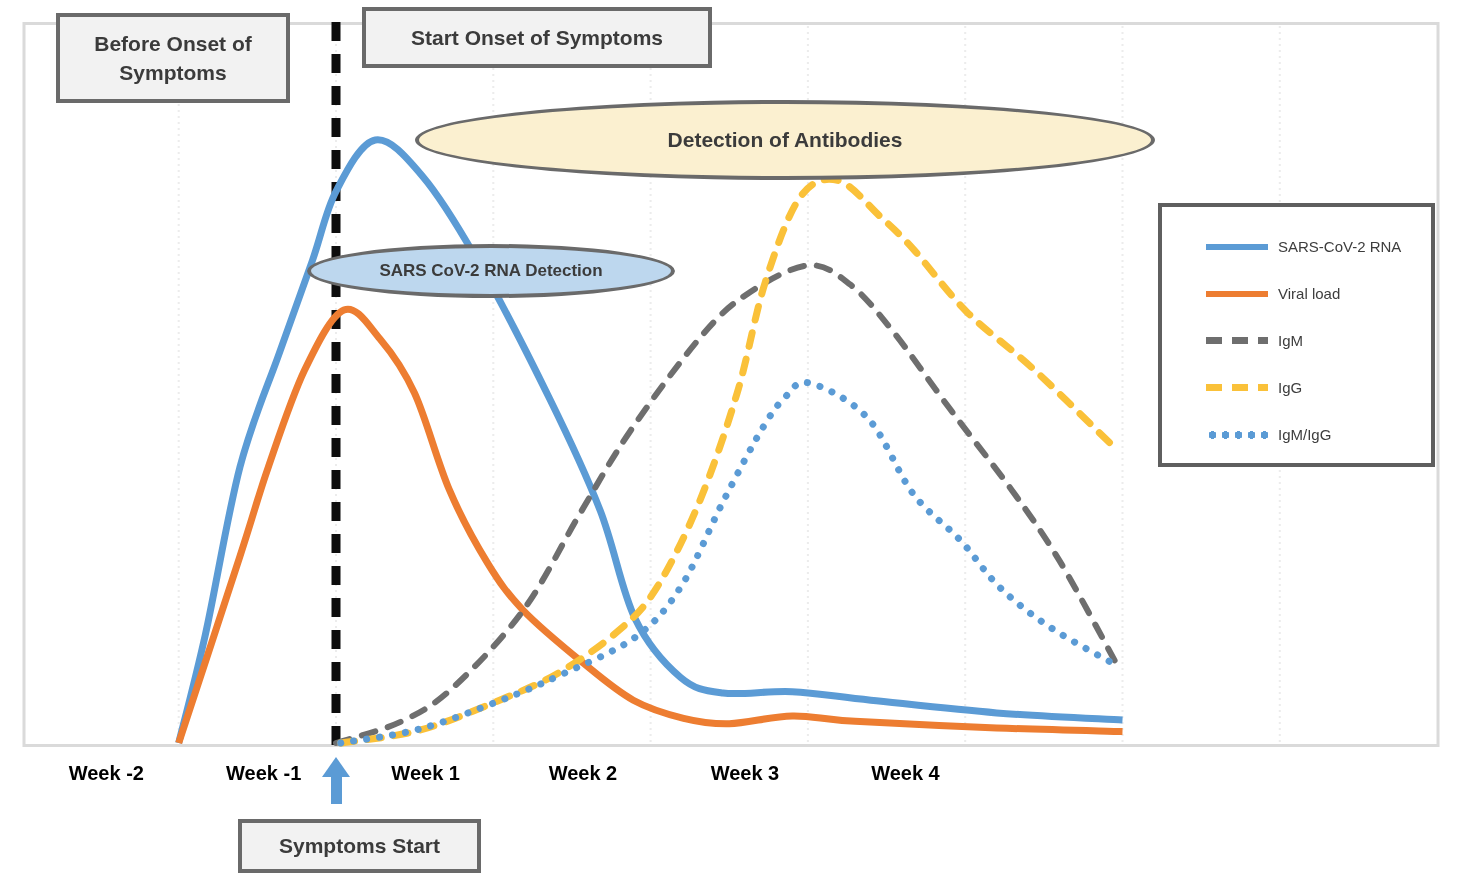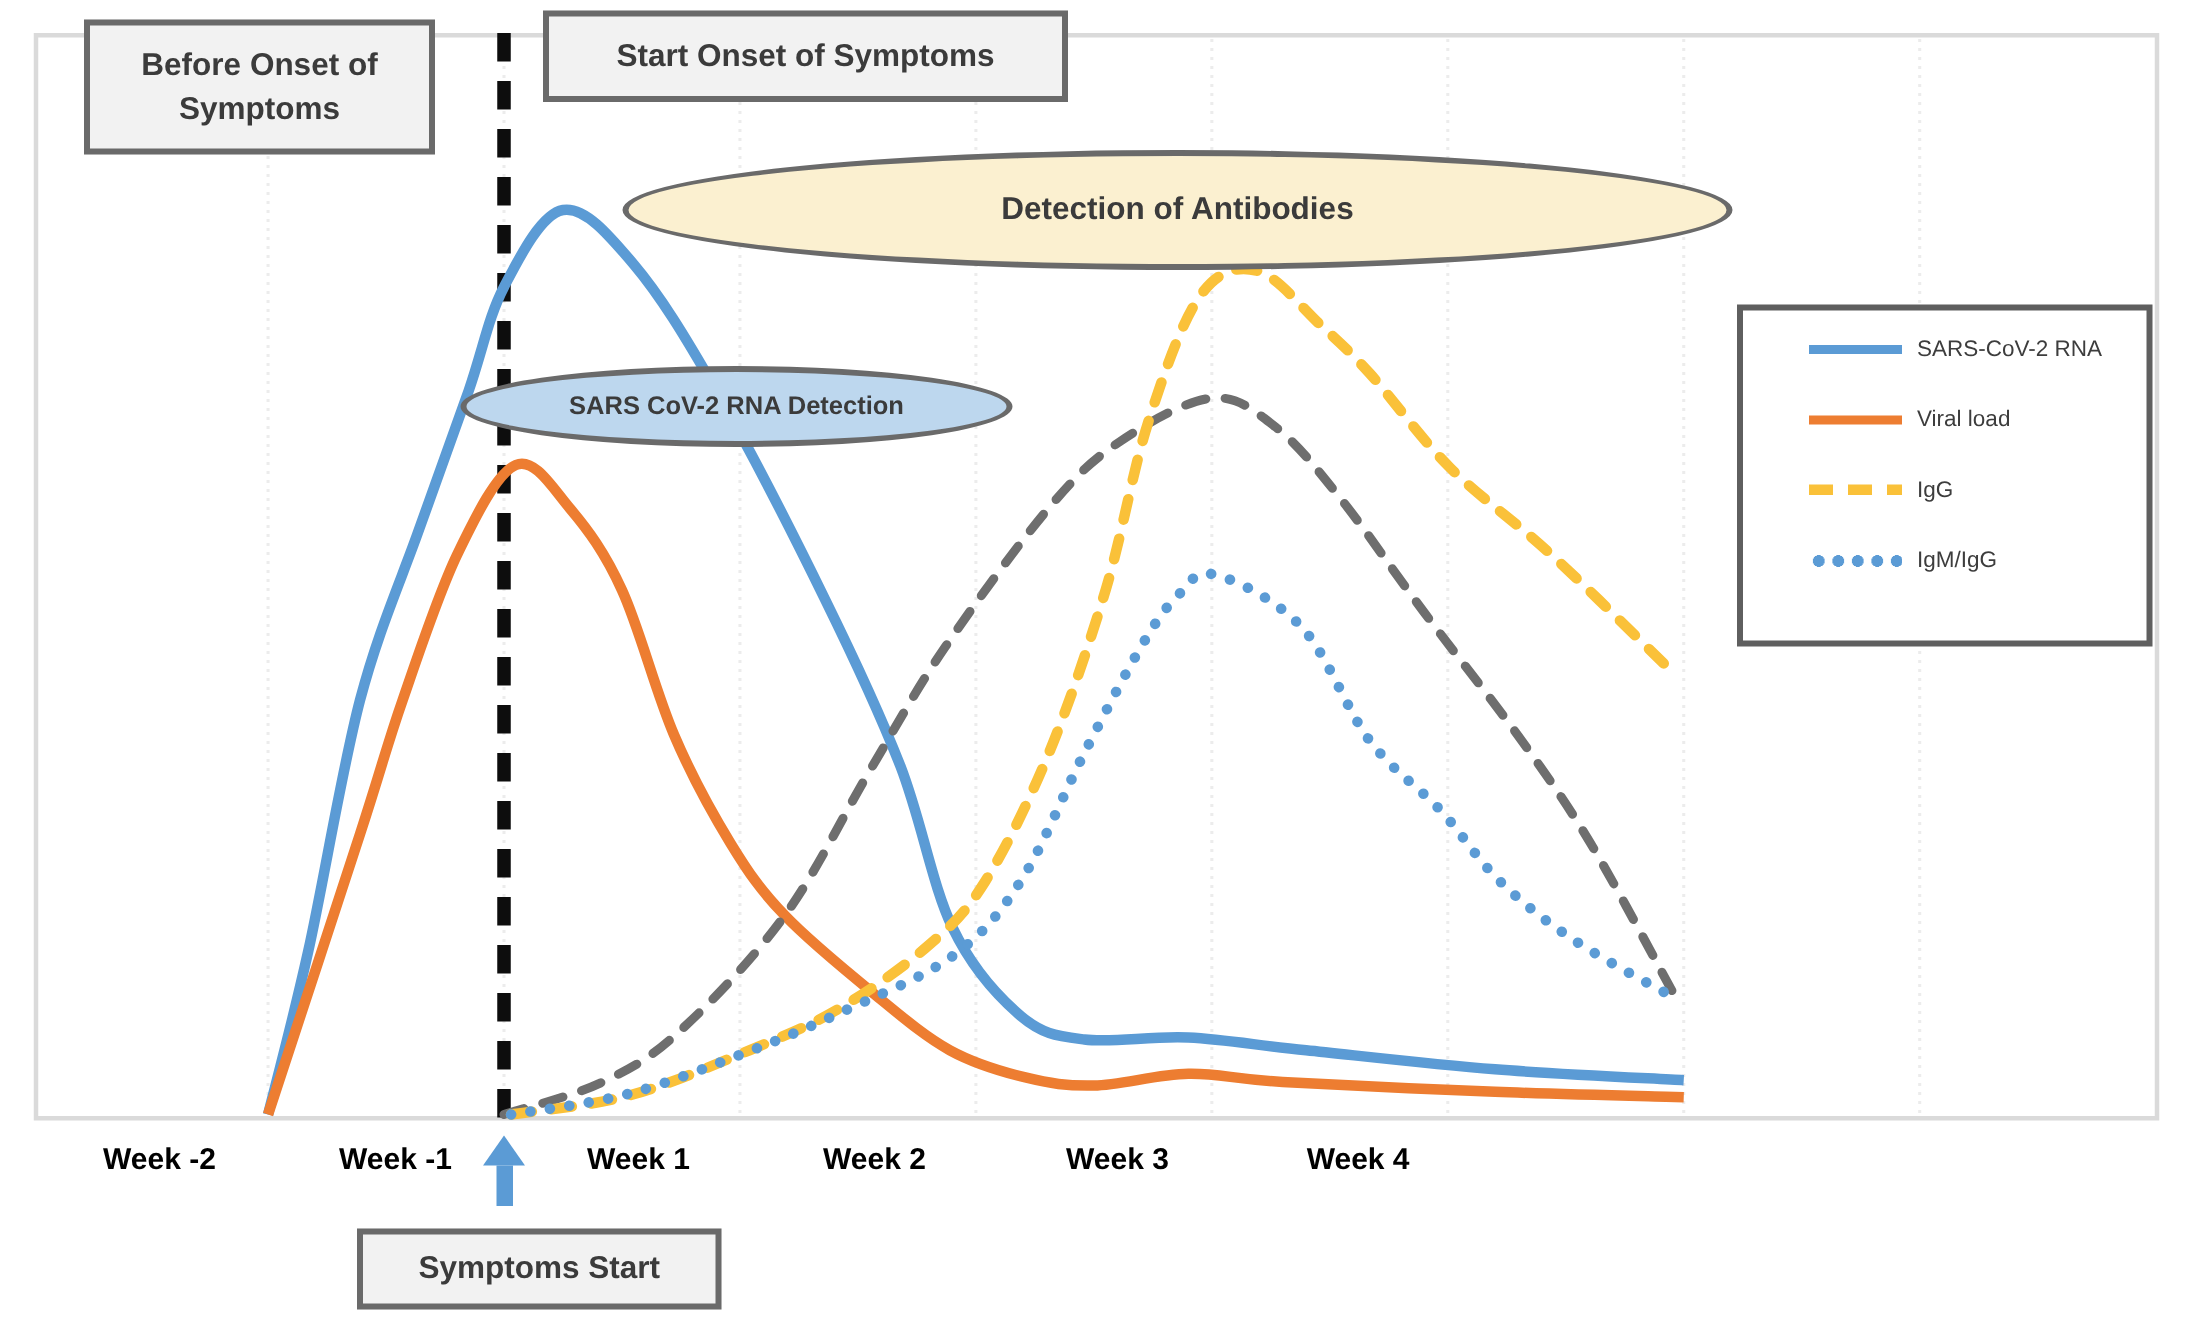--- a/index.html
+++ b/index.html
@@ -17,22 +17,22 @@
   .box.after{left:362px;top:7px;width:350px;height:61px;font-size:21px;}
   .box.symptoms{left:225px;top:819px;width:243px;height:54px;font-size:21px;margin-left:13px;}
   .ellipse{
     position:absolute;border:4px solid #6a6a6a;border-radius:50%;
     display:flex;align-items:center;justify-content:center;text-align:center;
     font-weight:600;color:#3b3b3b;box-sizing:border-box;
   }
   .ellipse.antibodies{left:415px;top:100px;width:740px;height:80px;background:#fbf0d0;font-size:21px;}
   .ellipse.rna{left:307px;top:244px;width:368px;height:54px;background:#bdd7ee;font-size:17px;}
   .legend{
-    position:absolute;left:1158px;top:203px;width:277px;height:228px;
-    background:#ffffff;border:4px solid #5f5f5f;box-sizing:border-box;padding-top:2px;
+    position:absolute;left:1158px;top:203px;width:277px;height:264px;
+    background:#ffffff;border:4px solid #5f5f5f;box-sizing:border-box;padding-top:16px;
   }
   .legend-item{display:flex;align-items:center;height:47px;}
   .legend-sample{width:62px;margin-left:44px;flex:none;}
   .legend-sample.solid{height:6px;}
   .legend-sample.dashed{height:7px;}
   .legend-sample.dotted{height:8px;}
   .legend-label{margin-left:10px;font-size:15px;color:#3d3d3d;white-space:nowrap;}
   .xlabel{
     position:absolute;top:762px;transform:translateX(-50%);
     font-size:20px;font-weight:600;color:#000000;white-space:nowrap;
@@ -74,20 +74,24 @@
   <div class="legend" id="legend">
       <div class="legend-item">
         <span class="legend-sample solid" style="background: rgb(91, 155, 213);"></span>
         <span class="legend-label">SARS-CoV-2 RNA</span>
       </div>
       <div class="legend-item">
         <span class="legend-sample solid" style="background: rgb(237, 125, 49);"></span>
         <span class="legend-label">Viral load</span>
       </div>
       <div class="legend-item">
+        <span class="legend-sample dashed" style="background: repeating-linear-gradient(90deg, rgb(110, 110, 110) 0px, rgb(110, 110, 110) 16px, transparent 16px, transparent 26px);"></span>
+        <span class="legend-label">IgM</span>
+      </div>
+      <div class="legend-item">
         <span class="legend-sample dashed" style="background: repeating-linear-gradient(90deg, rgb(250, 193, 57) 0px, rgb(250, 193, 57) 16px, transparent 16px, transparent 26px);"></span>
         <span class="legend-label">IgG</span>
       </div>
       <div class="legend-item">
         <span class="legend-sample dotted" style="background: radial-gradient(4px, rgb(91, 155, 213) 97%, transparent) 0% 0% / 13px 8px repeat-x;"></span>
         <span class="legend-label">IgM/IgG</span>
       </div>
     </div>
 
   <div id="xlabels">

